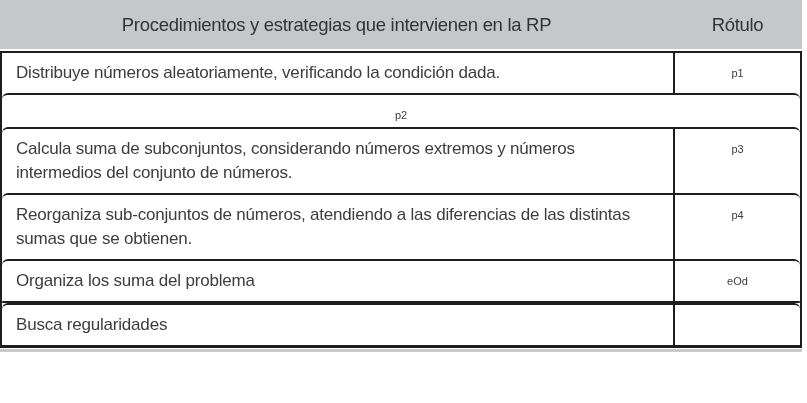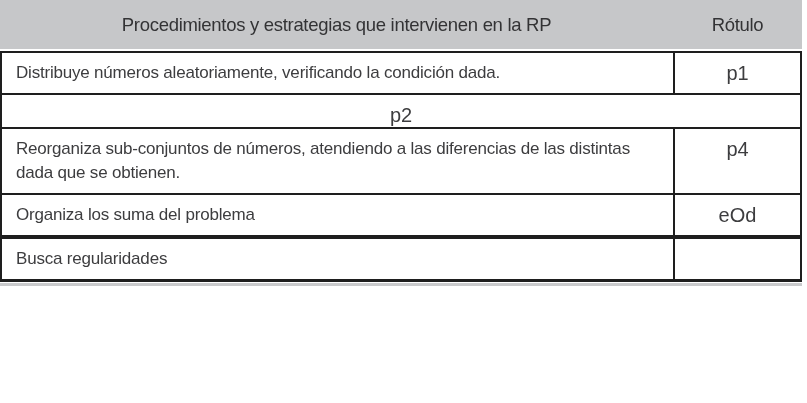--- a/index.html
+++ b/index.html
@@ -39,39 +39,40 @@
     margin-top: 2px;
     box-sizing: border-box;
     width: 802px;
     border: 2px solid #1e1e1e;
     border-bottom-width: 3px;
     background: #ffffff;
   }
   .row {
     display: flex;
     align-items: stretch;
+    border-radius: 6px;
   }
   .row + .row {
     border-top: 2px solid #1e1e1e;
   }
   .cell-desc {
     box-sizing: border-box;
     width: 673px;
     border-right: 2px solid #1e1e1e;
     padding: 8px 17px 8px 14px;
     font-size: 17px;
     line-height: 24px;
     letter-spacing: -0.2px;
   }
   .cell-label {
     box-sizing: border-box;
     flex: 1;
     text-align: center;
     padding-top: 8px;
-    font-size: 20px;
+    font-size: 11px;
     line-height: 24px;
   }
   
   .bottom-strip {
     width: 802px;
     height: 3px;
     margin-top: 1px;
     background: #c9cacc;
   }
 </style>
@@ -89,23 +90,27 @@
 
     <div class="row">
       <div class="cell-desc">Distribuye números aleatoriamente, verificando la condición dada.</div>
       <div class="cell-label">p1</div>
     </div>
 
     <div class="row">
       <div class="cell-label">p2</div>
     </div>
 
+    <div class="row">
+      <div class="cell-desc">Calcula suma de subconjuntos, considerando números extremos y números intermedios del conjunto de números.</div>
+      <div class="cell-label">p3</div>
+    </div>
 
     <div class="row">
-      <div class="cell-desc">Reorganiza sub-conjuntos de números, atendiendo a las diferencias de las distintas dada que se obtienen.</div>
+      <div class="cell-desc">Reorganiza sub-conjuntos de números, atendiendo a las diferencias de las distintas sumas que se obtienen.</div>
       <div class="cell-label">p4</div>
     </div>
 
     <div class="row">
       <div class="cell-desc">Organiza los suma del problema</div>
       <div class="cell-label">eOd</div>
     </div>
 
     <div class="row">
     </div>

